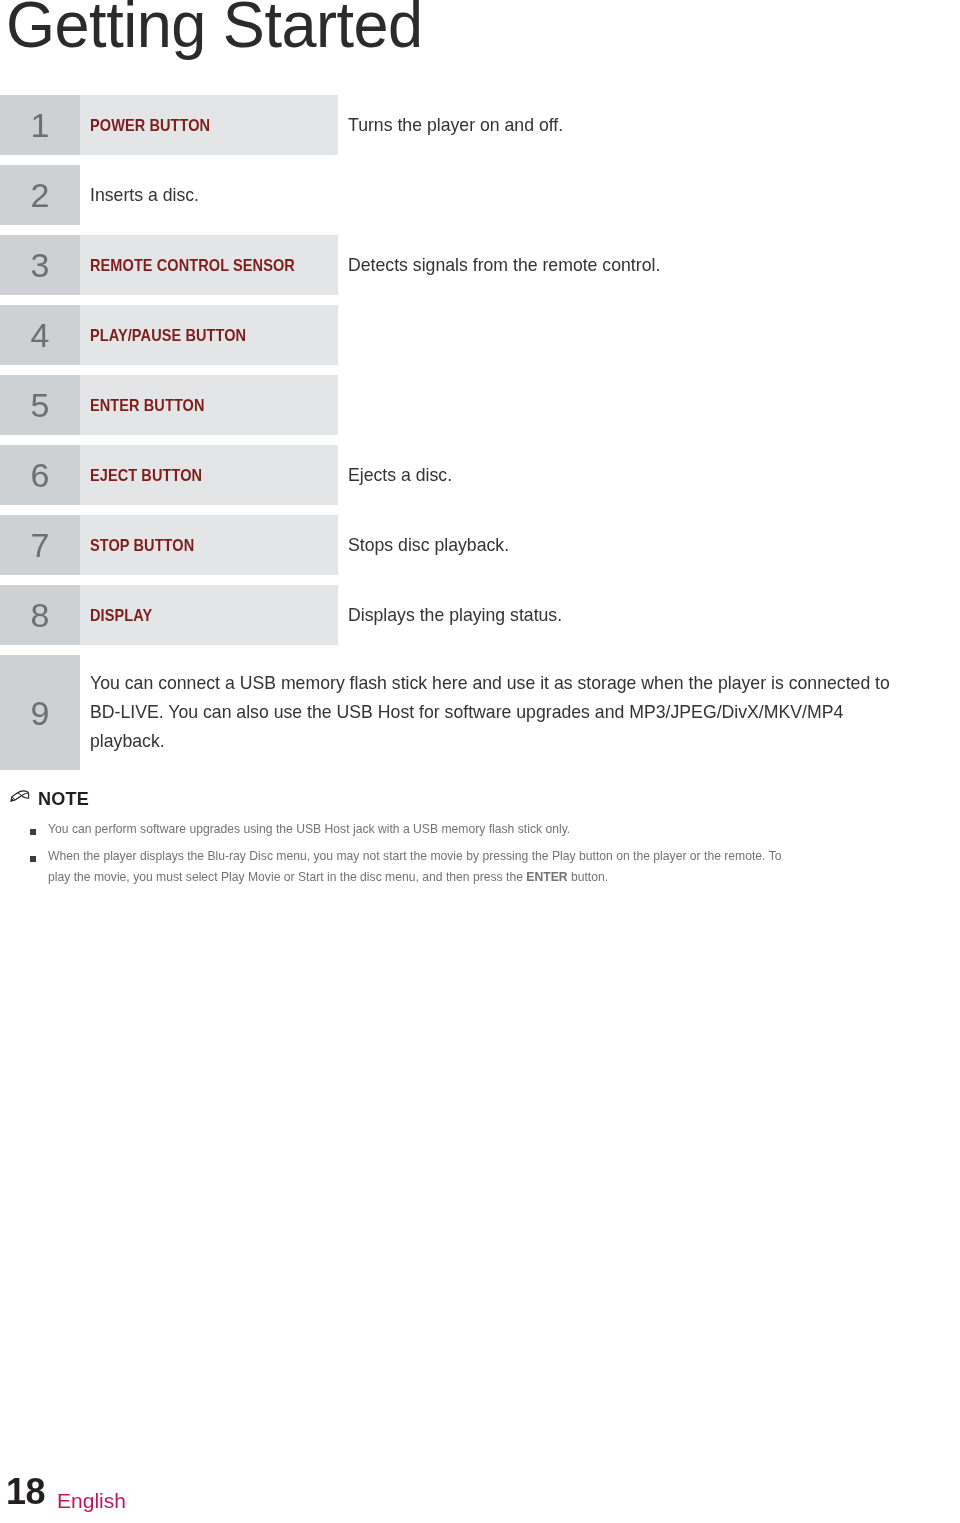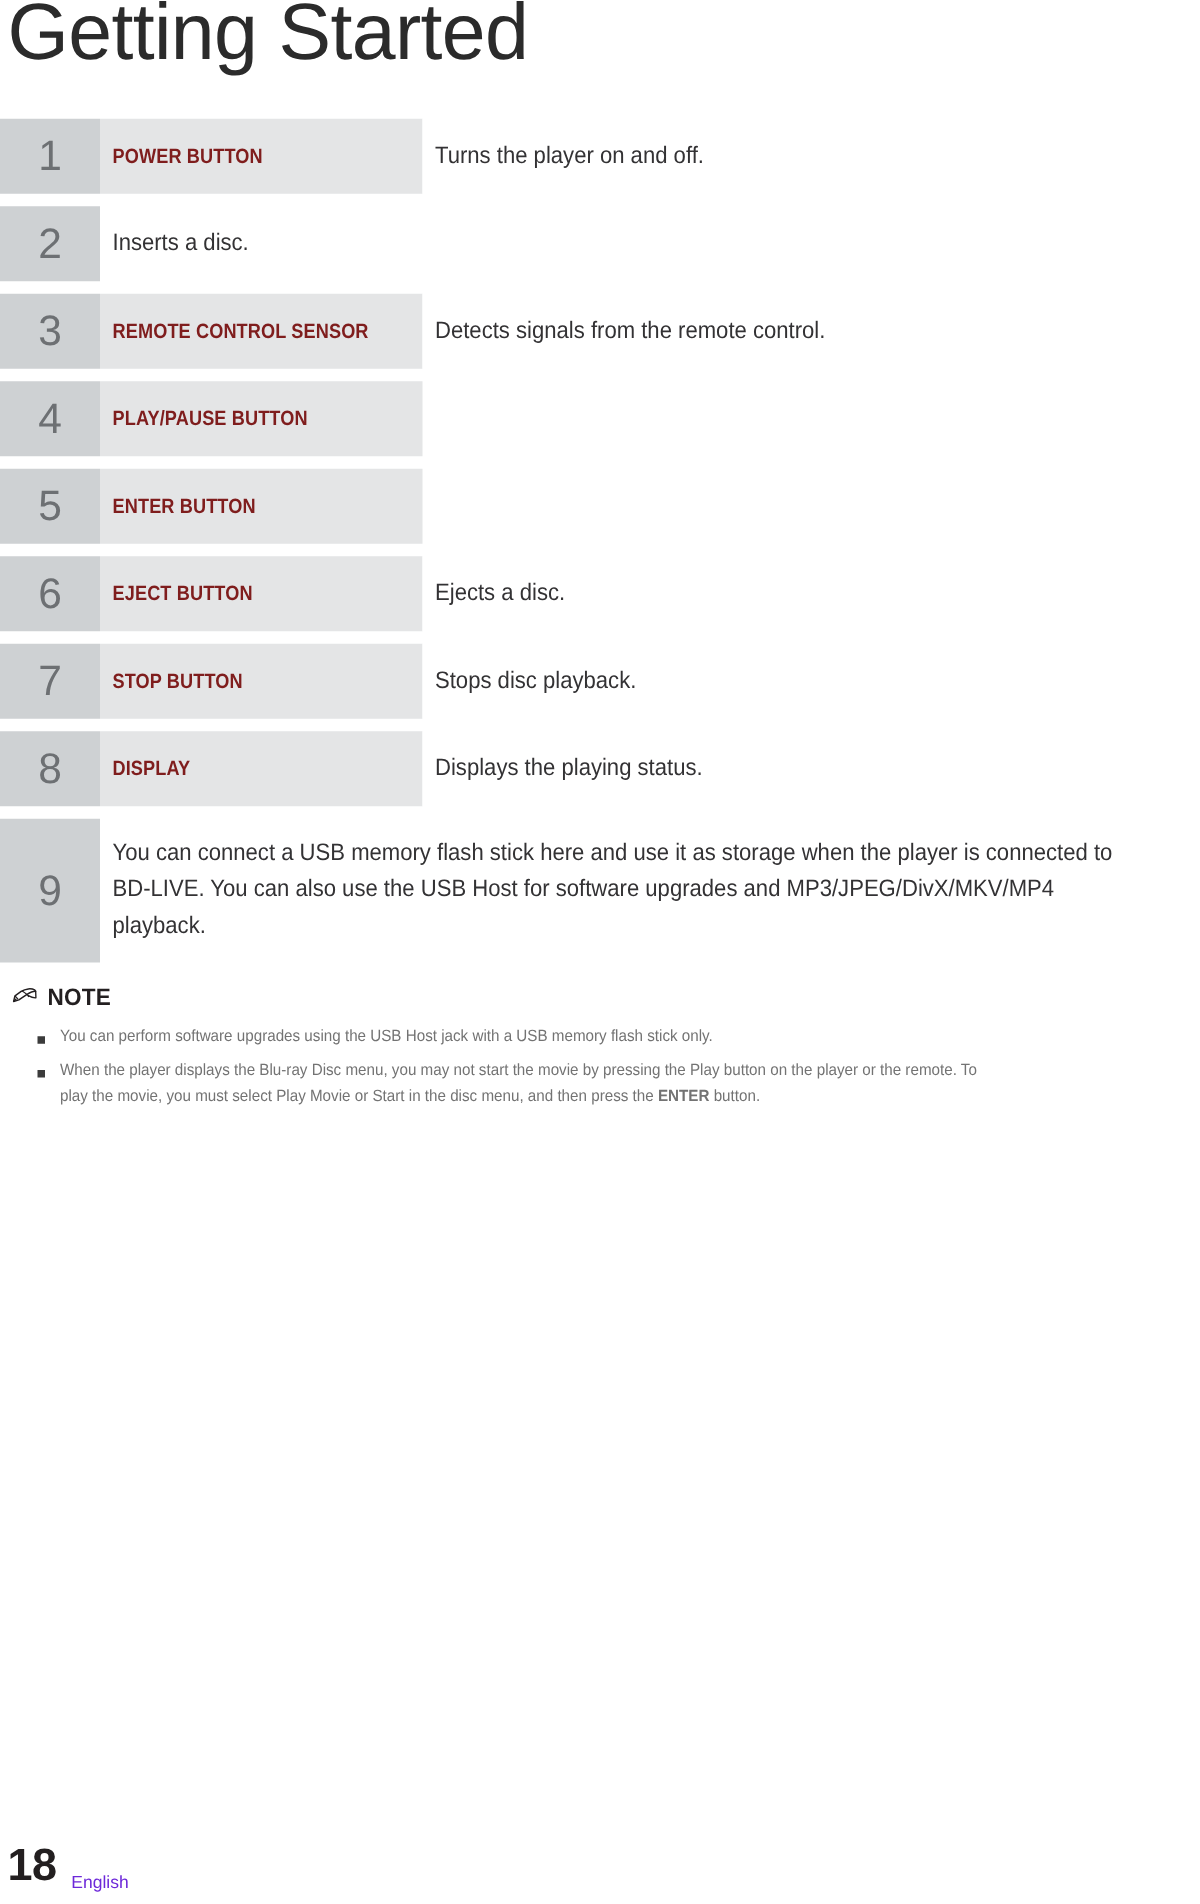--- a/index.html
+++ b/index.html
@@ -188,23 +188,23 @@
   }
 
   .footer-page {
     font-size: 36px;
     font-weight: bold;
     color: #231f20;
     letter-spacing: -0.5px;
   }
 
   .footer-lang {
-    font-size: 14px;
+    font-size: 21px;
     font-weight: 400;
-    color: #6d28d9;
+    color: #be185d;
     letter-spacing: 0px;
   }
 </style>
 </head>
 <body>
 
 <div class="page">
 
   <div class="page-title">Getting Started</div>
 

